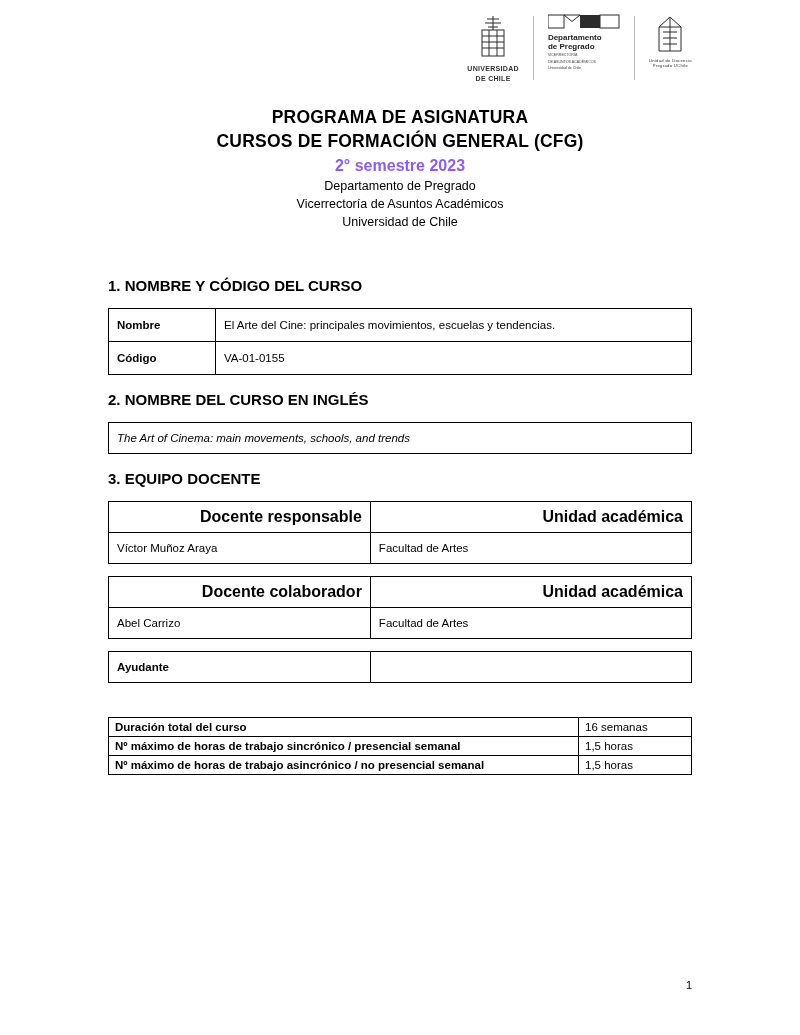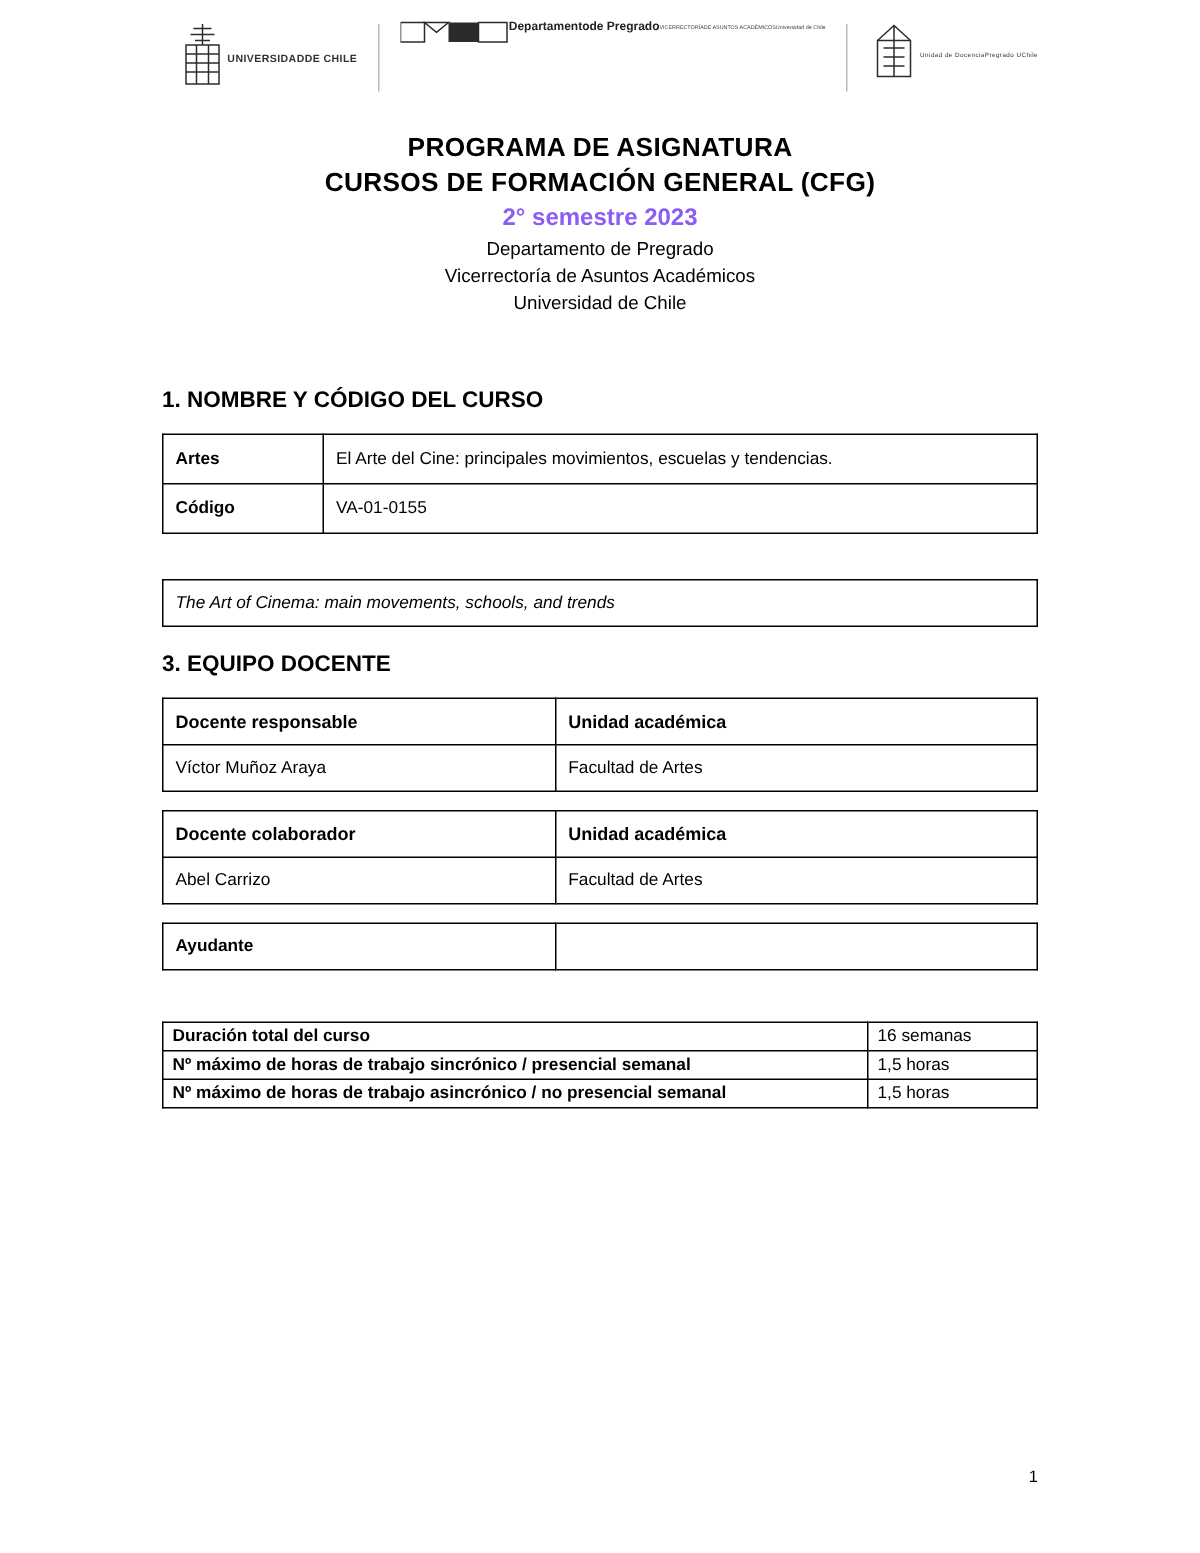--- a/index.html
+++ b/index.html
@@ -26,20 +26,21 @@
   
   .logo-bar {
     display: flex;
     justify-content: flex-end;
     align-items: flex-start;
     gap: 14px;
     padding: 14px 108px 0 0;
   }
   .logo {
     display: flex;
+    flex-direction: column;
     align-items: center;
     line-height: 1.05;
   }
   .logo .mark {
     display: block;
   }
   .logo .cap {
     font-size: 6.5px;
     letter-spacing: 0.3px;
     text-align: center;
@@ -145,22 +146,22 @@
   }
   .t-nombre td {
     height: 20px;
   }
   .t-ingles td {
     font-style: italic;
     height: 18px;
   }
   .t-docente th {
     font-weight: bold;
-    text-align: left;
-    font-size: 12px;
+    text-align: right;
+    font-size: 16px;
   }
   .t-docente td, .t-docente th {
     height: 18px;
   }
   .t-docente .c1 { width: 42%; }
   .t-ayudante td {
     height: 18px;
   }
   .t-ayudante td.lbl {
     width: 42%;
@@ -262,32 +263,33 @@
 
   <div class="content">
 
     <div class="sp-1"></div>
 
     <div class="section-h">1. NOMBRE Y CÓDIGO DEL CURSO</div>
     <div class="sp-2"></div>
     <table class="t-nombre">
       <tbody>
         <tr>
-          <td class="lbl">Artes</td>
+          <td class="lbl">Nombre</td>
           <td>El Arte del Cine: principales movimientos, escuelas y tendencias.</td>
         </tr>
         <tr>
           <td class="lbl">Código</td>
           <td>VA-01-0155</td>
         </tr>
       </tbody>
     </table>
 
     <div class="sp-3"></div>
 
+    <div class="section-h">2. NOMBRE DEL CURSO EN INGLÉS</div>
     <div class="sp-2"></div>
     <table class="t-ingles">
       <tbody>
         <tr>
           <td>The Art of Cinema: main movements, schools, and trends</td>
         </tr>
       </tbody>
     </table>
 
     <div class="sp-3"></div>

